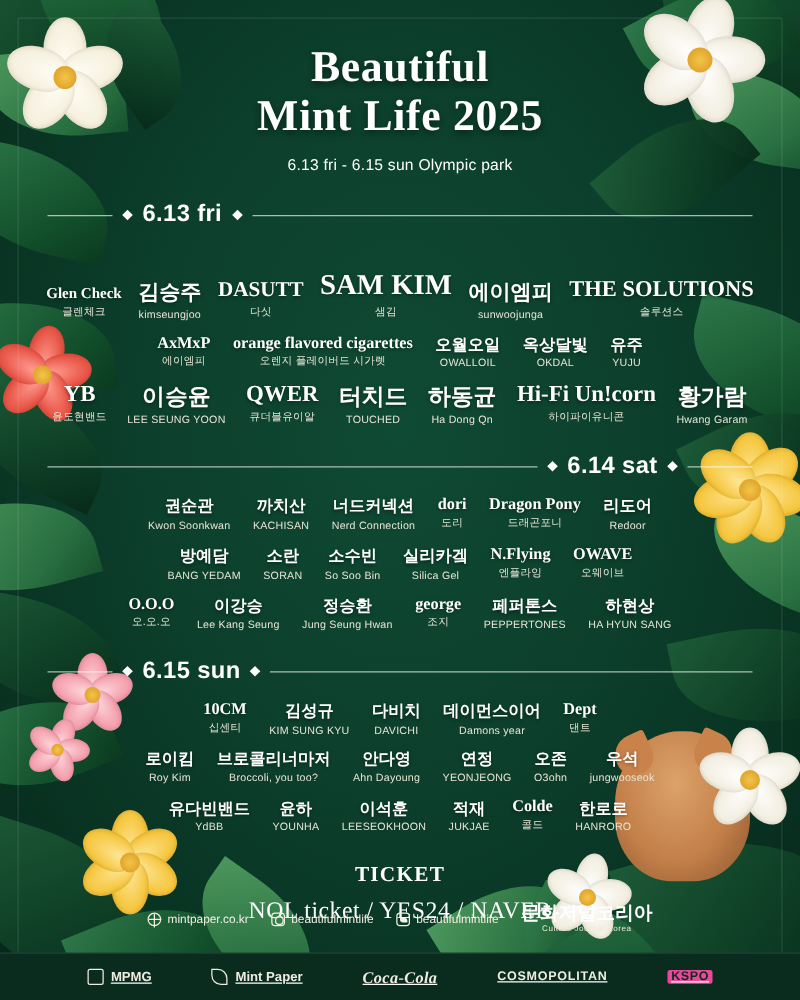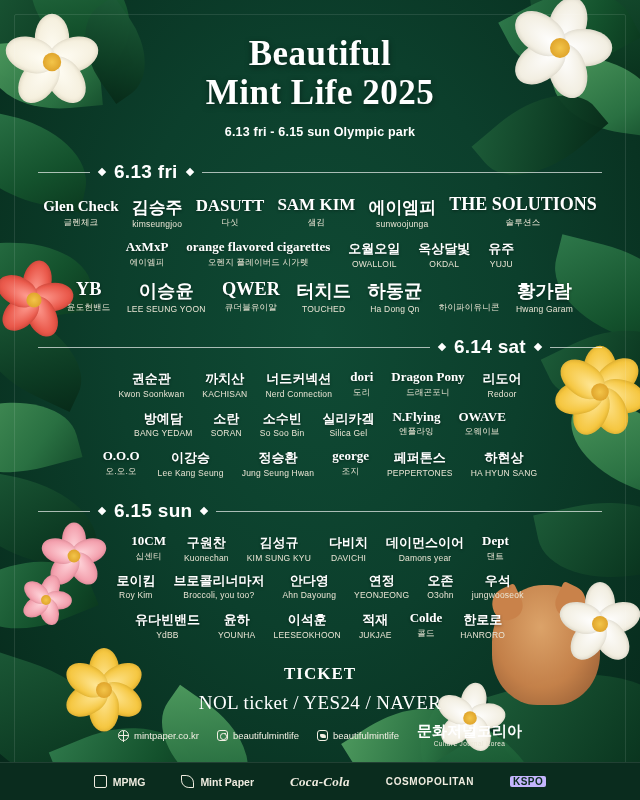--- a/index.html
+++ b/index.html
@@ -59,21 +59,21 @@
   .t1 {
     font-size: 35px; font-weight: 700; letter-spacing: .5px;
     line-height: 1.12; text-shadow: 0 2px 6px rgba(0,0,0,.45);
   }
   .t2 {
     font-size: 35px; font-weight: 700; letter-spacing: .5px;
     line-height: 1.12; text-shadow: 0 2px 6px rgba(0,0,0,.45);
   }
   .tdate {
     margin-top: 13px; font-family: "Liberation Sans", sans-serif;
-    font-size: 12.5px; font-weight: 700; letter-spacing: .2px;
+    font-size: 12.5px; font-weight: 400; letter-spacing: .2px;
   }
 
   
   .dayhead { display: flex; align-items: center; gap: 9px; margin: 0 38px; }
   .dayhead .rule { flex: 1 1 auto; height: 1px; background: rgba(255,255,255,.65); }
   .dayhead .dia { width: 6px; height: 6px; background: #fff; transform: rotate(45deg); flex: none; }
   .dayhead .dlabel {
     font-family: "Liberation Sans", sans-serif;
     font-size: 19px; font-weight: 700; letter-spacing: .3px; flex: none;
   }
@@ -138,31 +138,32 @@
     display: flex; flex-direction: column; align-items: center; line-height: 1.05;
   }
   .cjk-badge .k { font-family: "Liberation Sans", sans-serif; font-size: 15px; font-weight: 700; color: #fff; }
   .cjk-badge .e { font-family: "Liberation Sans", sans-serif; font-size: 6.5px; letter-spacing: .4px; color: #ece8da; margin-top: 2px; }
 
   
   .sponsors {
     position: absolute; left: 0; right: 0; bottom: 0; height: 38px;
     background: #0a2c1e;
     border-top: 1px solid rgba(255,255,255,.10);
-    display: flex; align-items: center; justify-content: center; gap: 36px;
+    display: flex; align-items: center; justify-content: center; gap: 48px;
     font-family: "Liberation Sans", sans-serif;
+    text-decoration: underline;
   }
   .sp { display: flex; align-items: center; gap: 6px; color: #efece0; font-size: 10.5px; font-weight: 700; }
   .spmark { width: 13px; height: 13px; border: 1.4px solid #efece0; border-radius: 50%; flex: none; position: relative; }
   .spmark.sq { border-radius: 2px; }
   .spmark.leaf2 { border-radius: 0 60% 0 60%; }
   .sp.coke { font-family: "Liberation Serif", serif; font-style: italic; font-size: 13px; letter-spacing: .3px; }
   .sp.cosmo { font-size: 10px; letter-spacing: .6px; }
   .sp.kspo { font-size: 11px; letter-spacing: .5px; }
-  .sp.kspo .box { background:#c4b5fd; color:#0a2c1e; padding:0 3px; border-radius:2px; font-size:10px; }
+  .sp.kspo .box { background:#ec4899; color:#0a2c1e; padding:0 3px; border-radius:2px; font-size:10px; }
 </style>
 </head>
 <body>
 
 <div id="poster">
 
   <div class="deco" style="left:0;top:0;width:640px;height:800px;">
 
     <div class="leaf dark" style="left:-30px;top:-20px;width:150px;height:110px;transform:rotate(-18deg);"></div>
     <div class="leaf" style="left:20px;top:-40px;width:120px;height:90px;transform:rotate(30deg);"></div>
@@ -303,33 +304,33 @@
           <div class="dayhead left">
             <div class="rule l"></div>
             <div class="dia"></div>
             <div class="dlabel">6.13 fri</div>
             <div class="dia"></div>
             <div class="rule r"></div>
           </div>
           <div class="rows">
             <div class="row">
               <div class="act" style="padding: 0px 6.6px;">
-                <div class="nm" style="font-size: 15px;">Glen Check</div>
+                <div class="nm" style="font-size: 12px;">Glen Check</div>
                 <div class="sub">글렌체크</div>
               </div>
               <div class="act" style="padding: 0px 6.6px;">
                 <div class="nm" style="font-size: 16.9px;">김승주</div>
                 <div class="sub">kimseungjoo</div>
               </div>
               <div class="act" style="padding: 0px 6.6px;">
                 <div class="nm" style="font-size: 16.9px;">DASUTT</div>
                 <div class="sub">다싯</div>
               </div>
               <div class="act" style="padding: 0px 6.6px;">
-                <div class="nm" style="font-size: 17px;">SAM KIM</div>
+                <div class="nm" style="font-size: 23px; margin-top: 21px;">SAM KIM</div>
                 <div class="sub">샘김</div>
               </div>
               <div class="act" style="padding: 0px 6.6px;">
                 <div class="nm" style="font-size: 16.9px;">에이엠피</div>
                 <div class="sub">sunwoojunga</div>
               </div>
               <div class="act" style="padding: 0px 6.6px;">
                 <div class="nm" style="font-size: 18px;">THE SOLUTIONS</div>
                 <div class="sub">솔루션스</div>
               </div>
@@ -371,20 +372,21 @@
               </div>
               <div class="act" style="padding: 0px 8.2px;">
                 <div class="nm" style="font-size: 18.3px;">터치드</div>
                 <div class="sub">TOUCHED</div>
               </div>
               <div class="act" style="padding: 0px 8.2px;">
                 <div class="nm" style="font-size: 18.3px;">하동균</div>
                 <div class="sub">Ha Dong Qn</div>
               </div>
               <div class="act" style="padding: 0px 8.2px;">
+                <div class="nm" style="font-size: 18.3px;">Hi-Fi Un!corn</div>
                 <div class="sub">하이파이유니콘</div>
               </div>
               <div class="act" style="padding: 0px 8.2px;">
                 <div class="nm" style="font-size: 18.3px;">황가람</div>
                 <div class="sub">Hwang Garam</div>
               </div>
             </div>
           </div>
         </div>
         <div class="day-sec">
@@ -484,24 +486,20 @@
             <div class="dia"></div>
             <div class="rule r"></div>
           </div>
           <div class="rows">
             <div class="row">
               <div class="act">
                 <div class="nm">10CM</div>
                 <div class="sub">십센티</div>
               </div>
               <div class="act">
-                <div class="nm">구원찬</div>
-                <div class="sub">Kuonechan</div>
-              </div>
-              <div class="act">
                 <div class="nm">김성규</div>
                 <div class="sub">KIM SUNG KYU</div>
               </div>
               <div class="act">
                 <div class="nm">다비치</div>
                 <div class="sub">DAVICHI</div>
               </div>
               <div class="act">
                 <div class="nm">데이먼스이어</div>
                 <div class="sub">Damons year</div>

